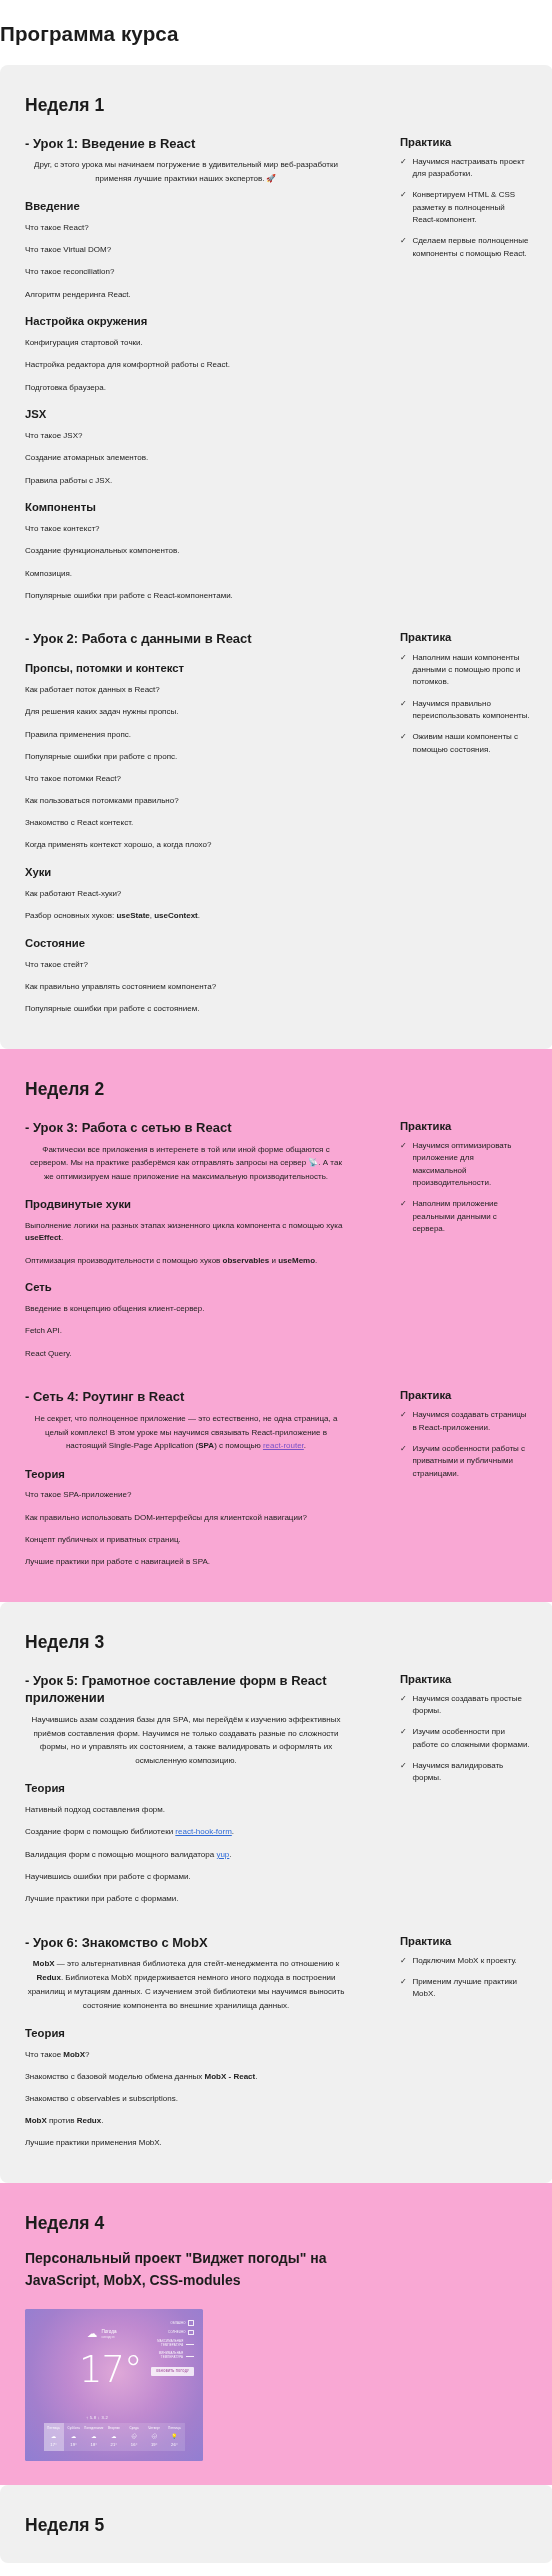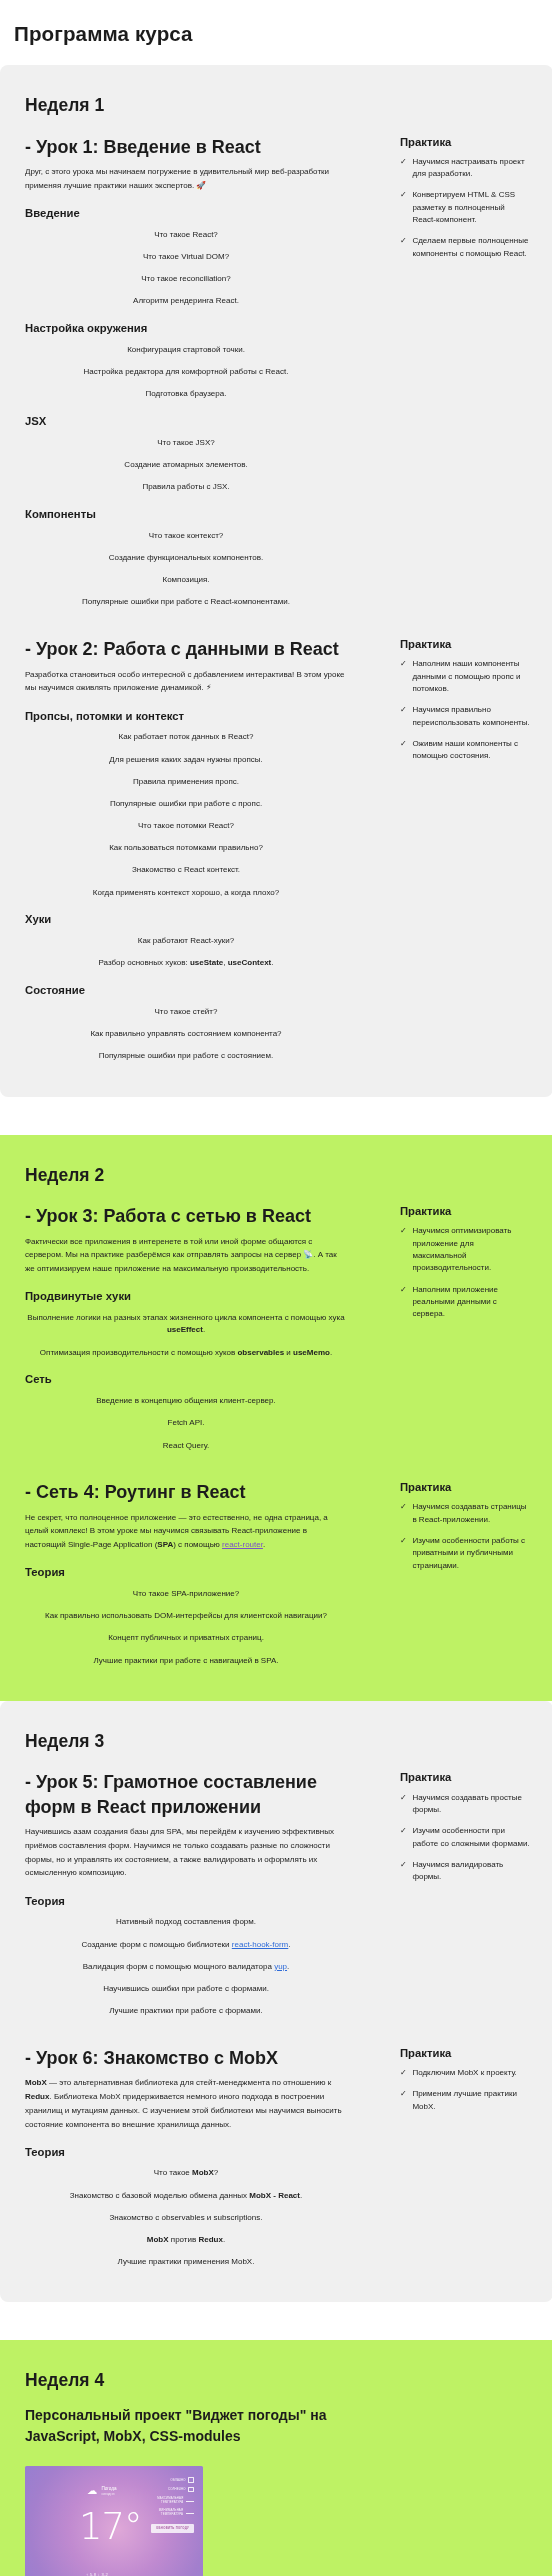--- a/index.html
+++ b/index.html
@@ -5,31 +5,31 @@
   html,body{margin:0;padding:0;}
   body{
     width:553px;
     background:#ffffff;
     color:#1c1c1c;
     font-family:"Liberation Sans","DejaVu Sans",sans-serif;
     -webkit-font-smoothing:antialiased;
   }
   .inner{padding-left:25px;padding-right:23px;}
   .page-header{padding:21.6px 0 19.6px;background:#fff;}
-  .page-title{font-size:20.6px;font-weight:800;margin:0;letter-spacing:0.1px;padding-left:14px;}
+  .page-title{font-size:20.6px;font-weight:800;margin:0;letter-spacing:0.1px;}
   section.week{padding:30px 0 24px;}
   section.week.gray{background:#f0f0f0;border-radius:8px;}
-  section.week.white{background:#bef264;margin-top:38px;}
+  section.week.white{background:#f9a8d4;}
   .week-title{font-size:17.5px;font-weight:800;margin:0 0 3.1px;}
   .lesson{display:flex;justify-content:space-between;align-items:flex-start;margin-top:18.5px;}
   .lesson-main{width:322px;flex:none;}
-  .lesson-title{font-size:18px;font-weight:800;line-height:1.35;margin:0 0 6.2px;}
-  .lesson-desc{font-size:8px;line-height:1.72;margin:0 0 4.1px;color:#222;}
+  .lesson-title{font-size:13px;font-weight:800;line-height:1.35;margin:0 0 6.2px;}
+  .lesson-desc{font-size:8px;line-height:1.72;margin:0 0 4.1px;color:#222;text-align:center;}
   .sec-h{font-size:11.3px;font-weight:800;margin:14.4px 0 2.1px;}
-  .item{font-size:8px;line-height:1.55;margin:9.8px 0;color:#222;text-align:center;}
+  .item{font-size:8px;line-height:1.55;margin:9.8px 0;color:#222;}
   .lnk{text-decoration:underline;cursor:pointer;}
   .lnk.blue{color:#2f6bd8;text-decoration:underline;}
   .lnk.purple{color:#7a52c7;}
   .practice{width:130px;flex:none;padding-top:1px;}
   .practice-h{font-size:11.3px;font-weight:800;margin:0 0 8.2px;}
   .p-item{display:flex;gap:5.7px;font-size:8px;line-height:1.55;margin:0 0 8.8px;color:#222;}
   .p-check{font-weight:700;flex:none;}
   .project-title{font-size:14px;font-weight:800;line-height:1.55;margin:13.4px 0 0;max-width:350px;}
   .figure{margin-top:17.5px;}
   
@@ -99,21 +99,20 @@
               </div>
               <div class="p-item">
                 <span class="p-check">✓</span>
                 <span>Сделаем первые полноценные компоненты с помощью React.</span>
               </div>
             </aside>
           </div>
           <div class="lesson">
             <div class="lesson-main">
               <h3 class="lesson-title">- Урок 2: Работа с данными в React</h3>
-              <p class="lesson-desc">Разработка становиться особо интересной с добавлением интерактива! В этом уроке мы научимся оживлять приложение динамикой. ⚡</p>
               <h4 class="sec-h">Пропсы, потомки и контекст</h4>
               <p class="item">Как работает поток данных в React?</p>
               <p class="item">Для решения каких задач нужны пропсы.</p>
               <p class="item">Правила применения пропс.</p>
               <p class="item">Популярные ошибки при работе с пропс.</p>
               <p class="item">Что такое потомки React?</p>
               <p class="item">Как пользоваться потомками правильно?</p>
               <p class="item">Знакомство с React контекст.</p>
               <p class="item">Когда применять контекст хорошо, а когда плохо?</p>
               <h4 class="sec-h">Хуки</h4>

